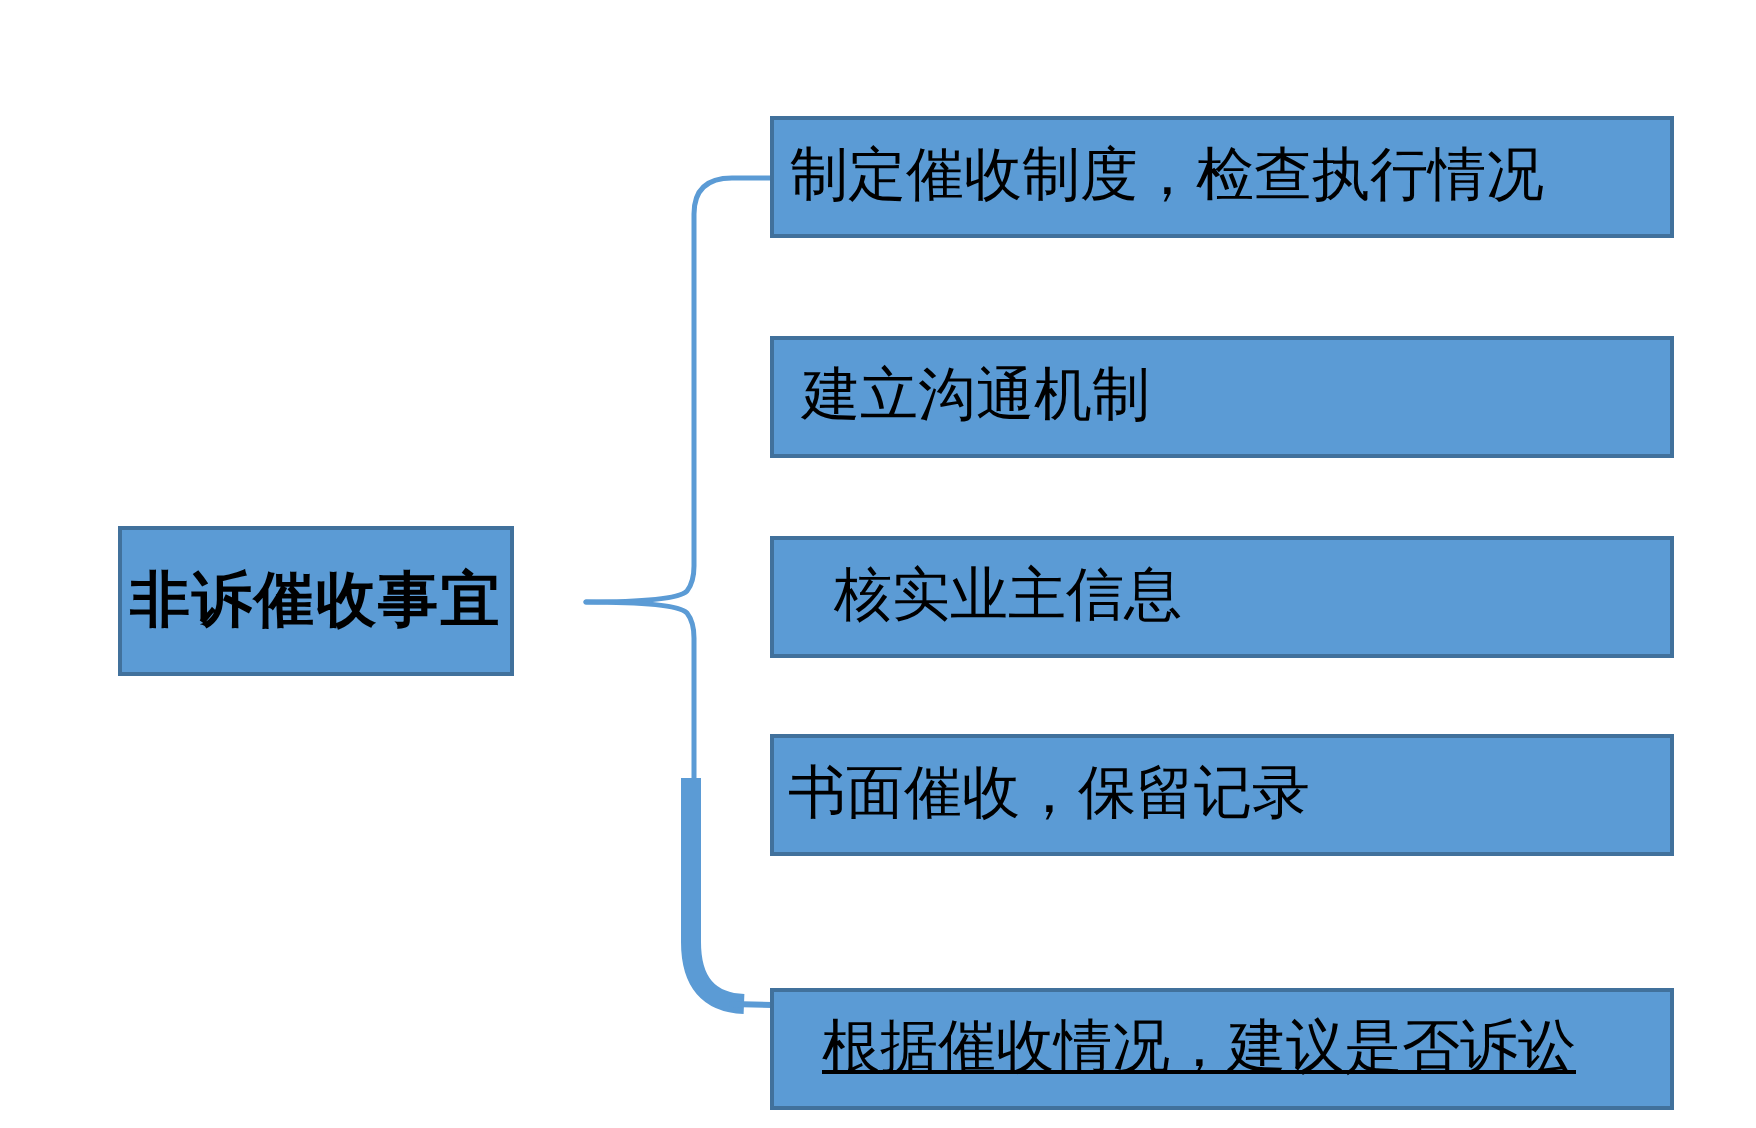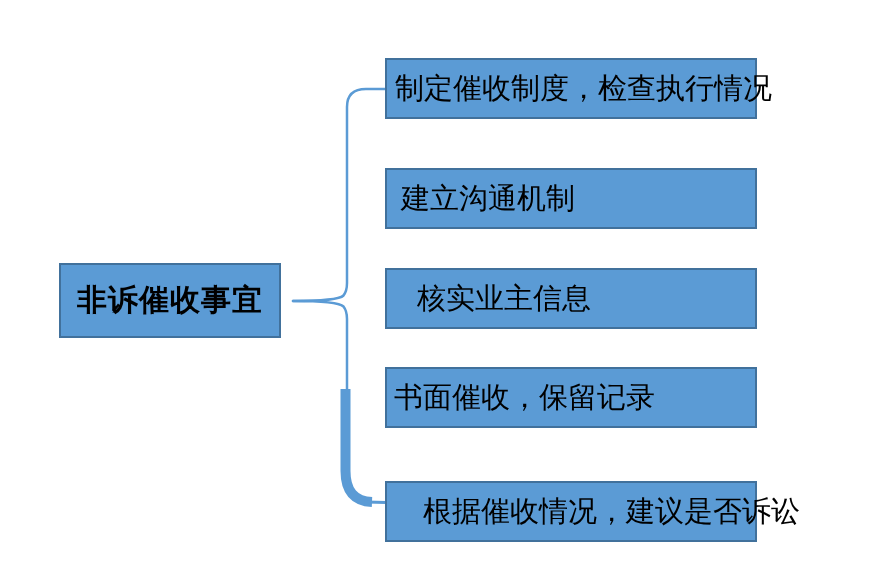--- a/index.html
+++ b/index.html
@@ -40,41 +40,41 @@
     box-sizing: border-box;
     background: var(--box-fill);
     border: 2px solid var(--box-border);
     display: flex;
     align-items: center;
     color: var(--text);
   }
   .node.root {
     left: 59px;
     top: 263px;
-    width: 222px;
+    width: 198px;
     height: 75px;
     justify-content: center;
     font-family: "Liberation Sans", "DejaVu Sans", sans-serif;
     font-weight: bold;
     font-size: 30px;
     letter-spacing: 1px;
   }
   .node.branch {
     left: 385px;
-    width: 372px;
+    width: 452px;
     height: 61px;
     font-size: 29px;
     line-height: 1;
     white-space: nowrap;
   }
   .node.b1 { top: 58px;  padding-left: 8px;  }
   .node.b2 { top: 168px; padding-left: 14px; }
   .node.b3 { top: 268px; padding-left: 30px; }
   .node.b4 { top: 367px; padding-left: 7px; }
-  .node.b5 { top: 481px; padding-left: 36px; }
+  .node.b5 { top: 494px; padding-left: 24px; text-decoration: underline; }
   .node span {
     display: inline-block;
   }
 </style>
 </head>
 <body>
 
 <div class="canvas">
 
   <svg class="connectors" viewBox="0 0 878 564" xmlns="http://www.w3.org/2000/svg">

